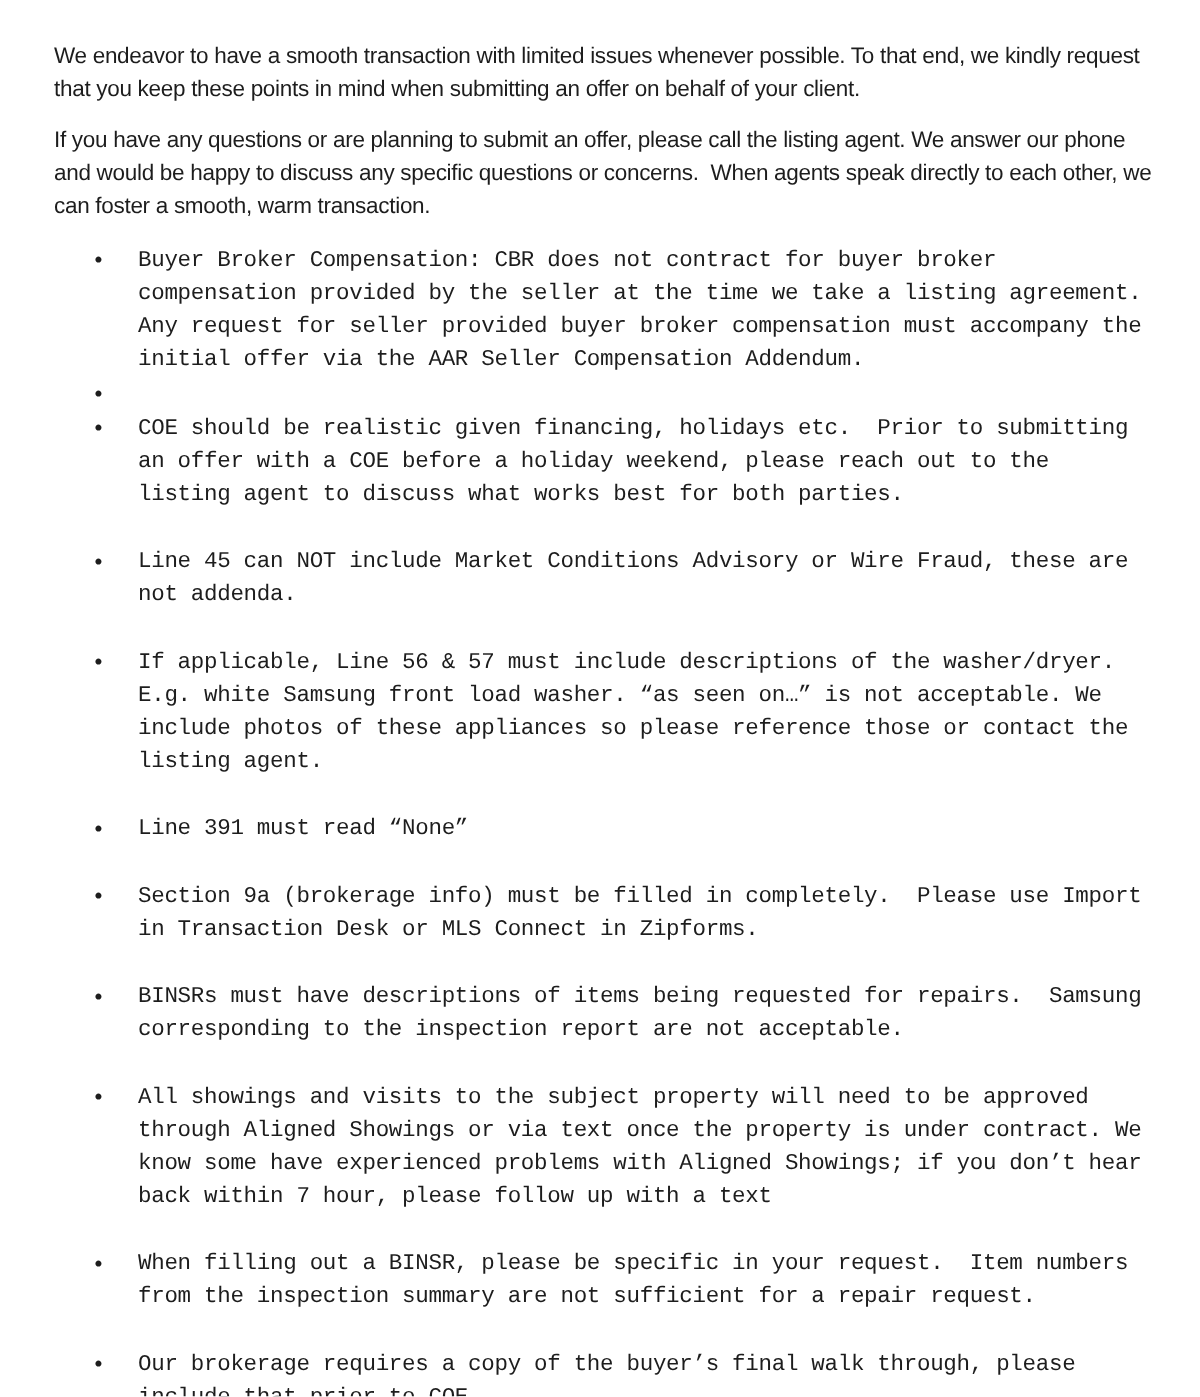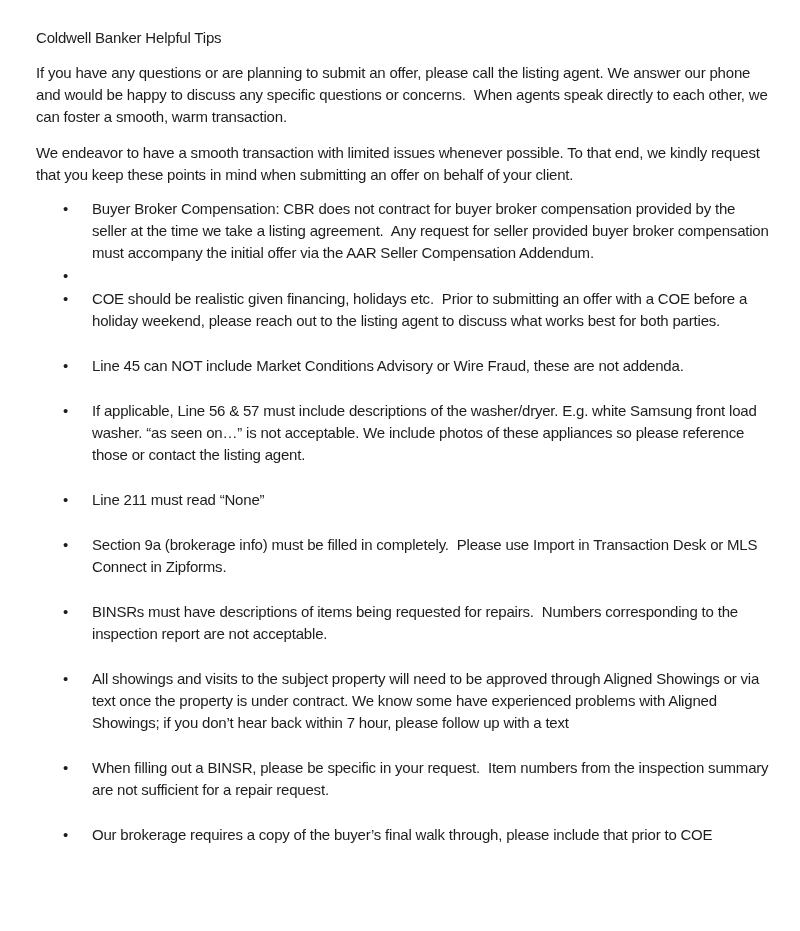--- a/index.html
+++ b/index.html
@@ -49,30 +49,30 @@
     margin-bottom: 0;
   }
   .dot {
     flex: 0 0 29px;
     width: 29px;
     min-height: 22px;
   }
   .txt {
     flex: 1 1 auto;
     white-space: pre-wrap;
+    font-family: Liberation Mono, monospace;
   }
 </style>
 </head>
 <body>
 
 <div class="page">
-  <p class="title">Coldwell Banker Helpful Tips</p>
 
+  <p class="para">We endeavor to have a smooth transaction with limited issues whenever possible. To that end, we kindly request that you keep these points in mind when submitting an offer on behalf of your client.</p>
   <p class="para last">If you have any questions or are planning to submit an offer, please call the listing agent. We answer our phone and would be happy to discuss any specific questions or concerns.  When agents speak directly to each other, we can foster a smooth, warm transaction.</p>
-  <p class="para">We endeavor to have a smooth transaction with limited issues whenever possible. To that end, we kindly request that you keep these points in mind when submitting an offer on behalf of your client.</p>
 
   <ul class="bullets">
     <li class="tight">
       <span class="dot">•</span>
       <span class="txt">Buyer Broker Compensation: CBR does not contract for buyer broker compensation provided by the seller at the time we take a listing agreement.  Any request for seller provided buyer broker compensation must accompany the initial offer via the AAR Seller Compensation Addendum.</span>
     </li>
     <li class="tight">
       <span class="dot">•</span>
       <span class="txt"></span>
     </li>
@@ -83,29 +83,29 @@
     <li>
       <span class="dot">•</span>
       <span class="txt">Line 45 can NOT include Market Conditions Advisory or Wire Fraud, these are not addenda.</span>
     </li>
     <li>
       <span class="dot">•</span>
       <span class="txt">If applicable, Line 56 &amp; 57 must include descriptions of the washer/dryer. E.g. white Samsung front load washer. “as seen on…” is not acceptable. We include photos of these appliances so please reference those or contact the listing agent.</span>
     </li>
     <li>
       <span class="dot">•</span>
-      <span class="txt">Line 211 must read “None”</span>
+      <span class="txt">Line 391 must read “None”</span>
     </li>
     <li>
       <span class="dot">•</span>
       <span class="txt">Section 9a (brokerage info) must be filled in completely.  Please use Import in Transaction Desk or MLS Connect in Zipforms.</span>
     </li>
     <li>
       <span class="dot">•</span>
-      <span class="txt">BINSRs must have descriptions of items being requested for repairs.  Numbers corresponding to the inspection report are not acceptable.</span>
+      <span class="txt">BINSRs must have descriptions of items being requested for repairs.  Samsung corresponding to the inspection report are not acceptable.</span>
     </li>
     <li>
       <span class="dot">•</span>
       <span class="txt">All showings and visits to the subject property will need to be approved through Aligned Showings or via text once the property is under contract. We know some have experienced problems with Aligned Showings; if you don’t hear back within 7 hour, please follow up with a text</span>
     </li>
     <li>
       <span class="dot">•</span>
       <span class="txt">When filling out a BINSR, please be specific in your request.  Item numbers from the inspection summary are not sufficient for a repair request.</span>
     </li>
     <li>

